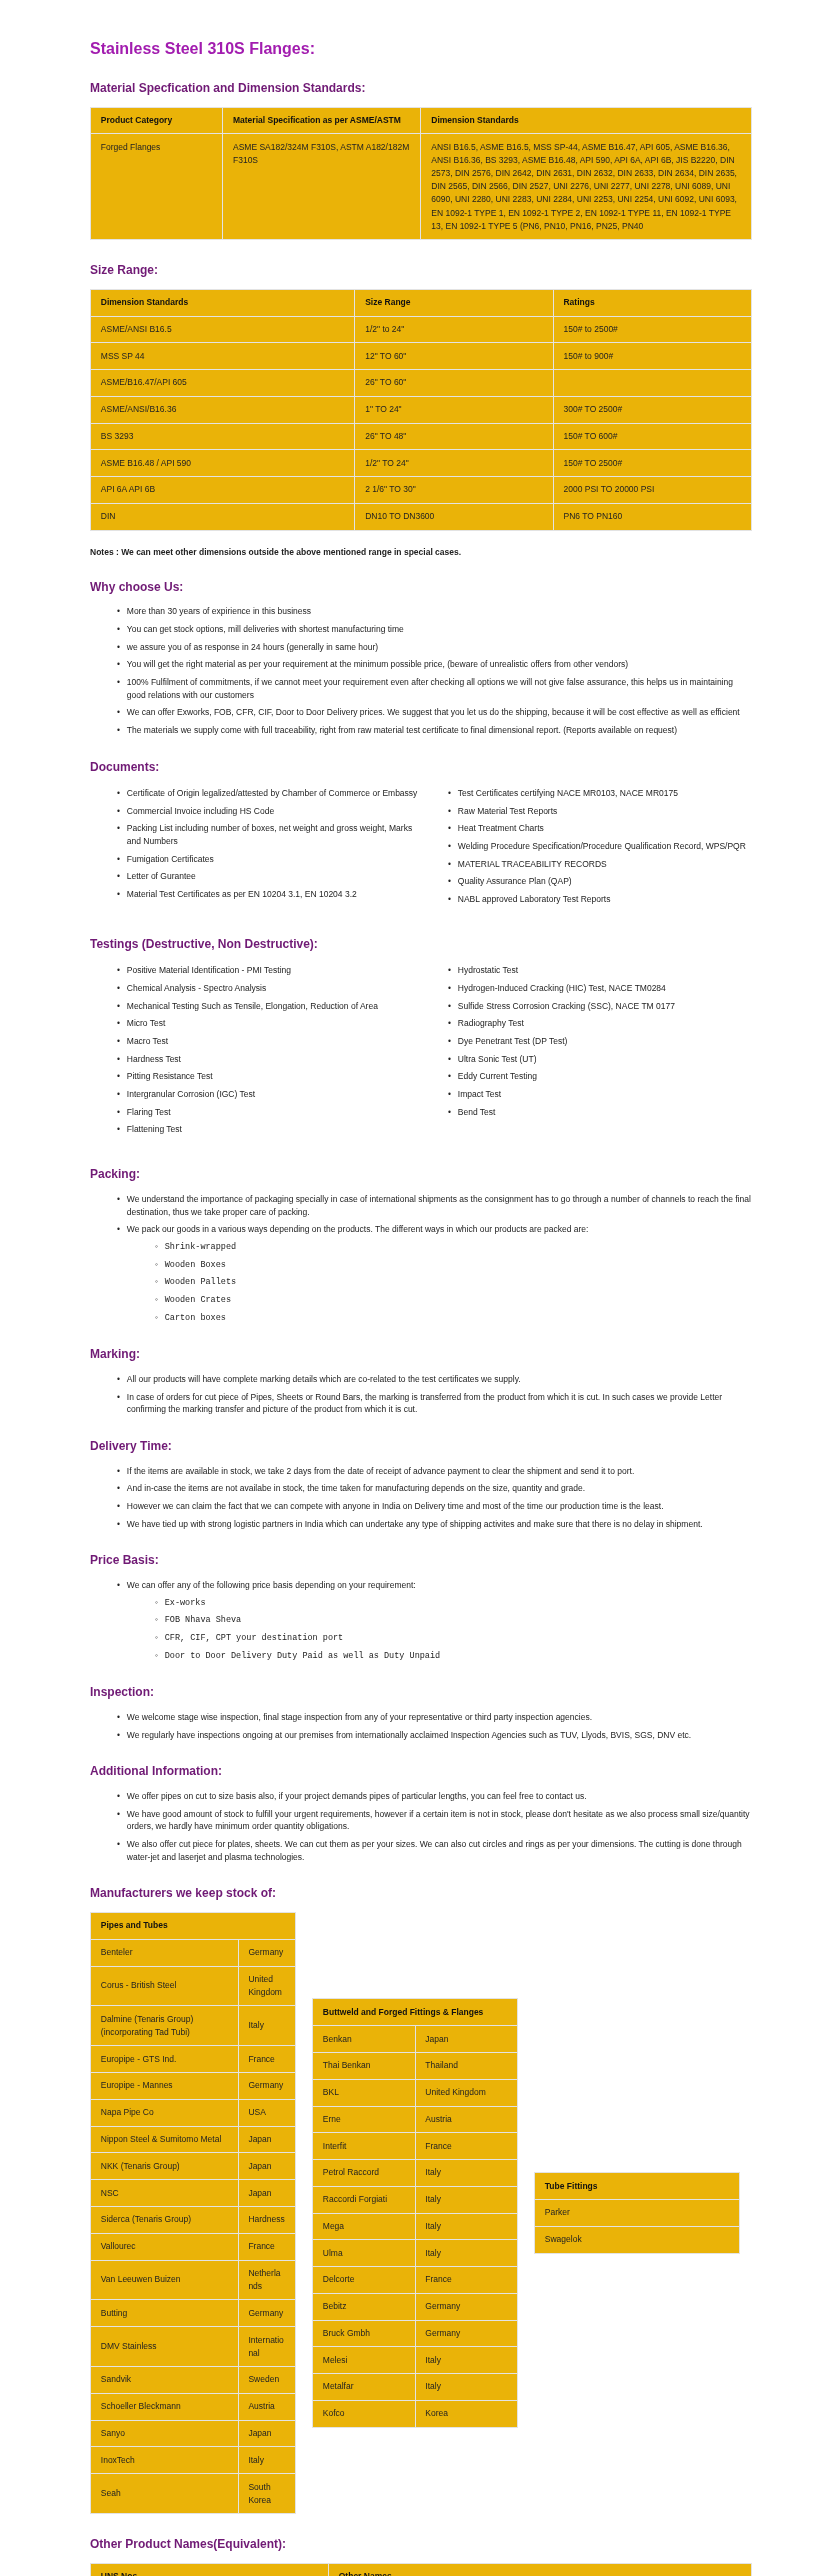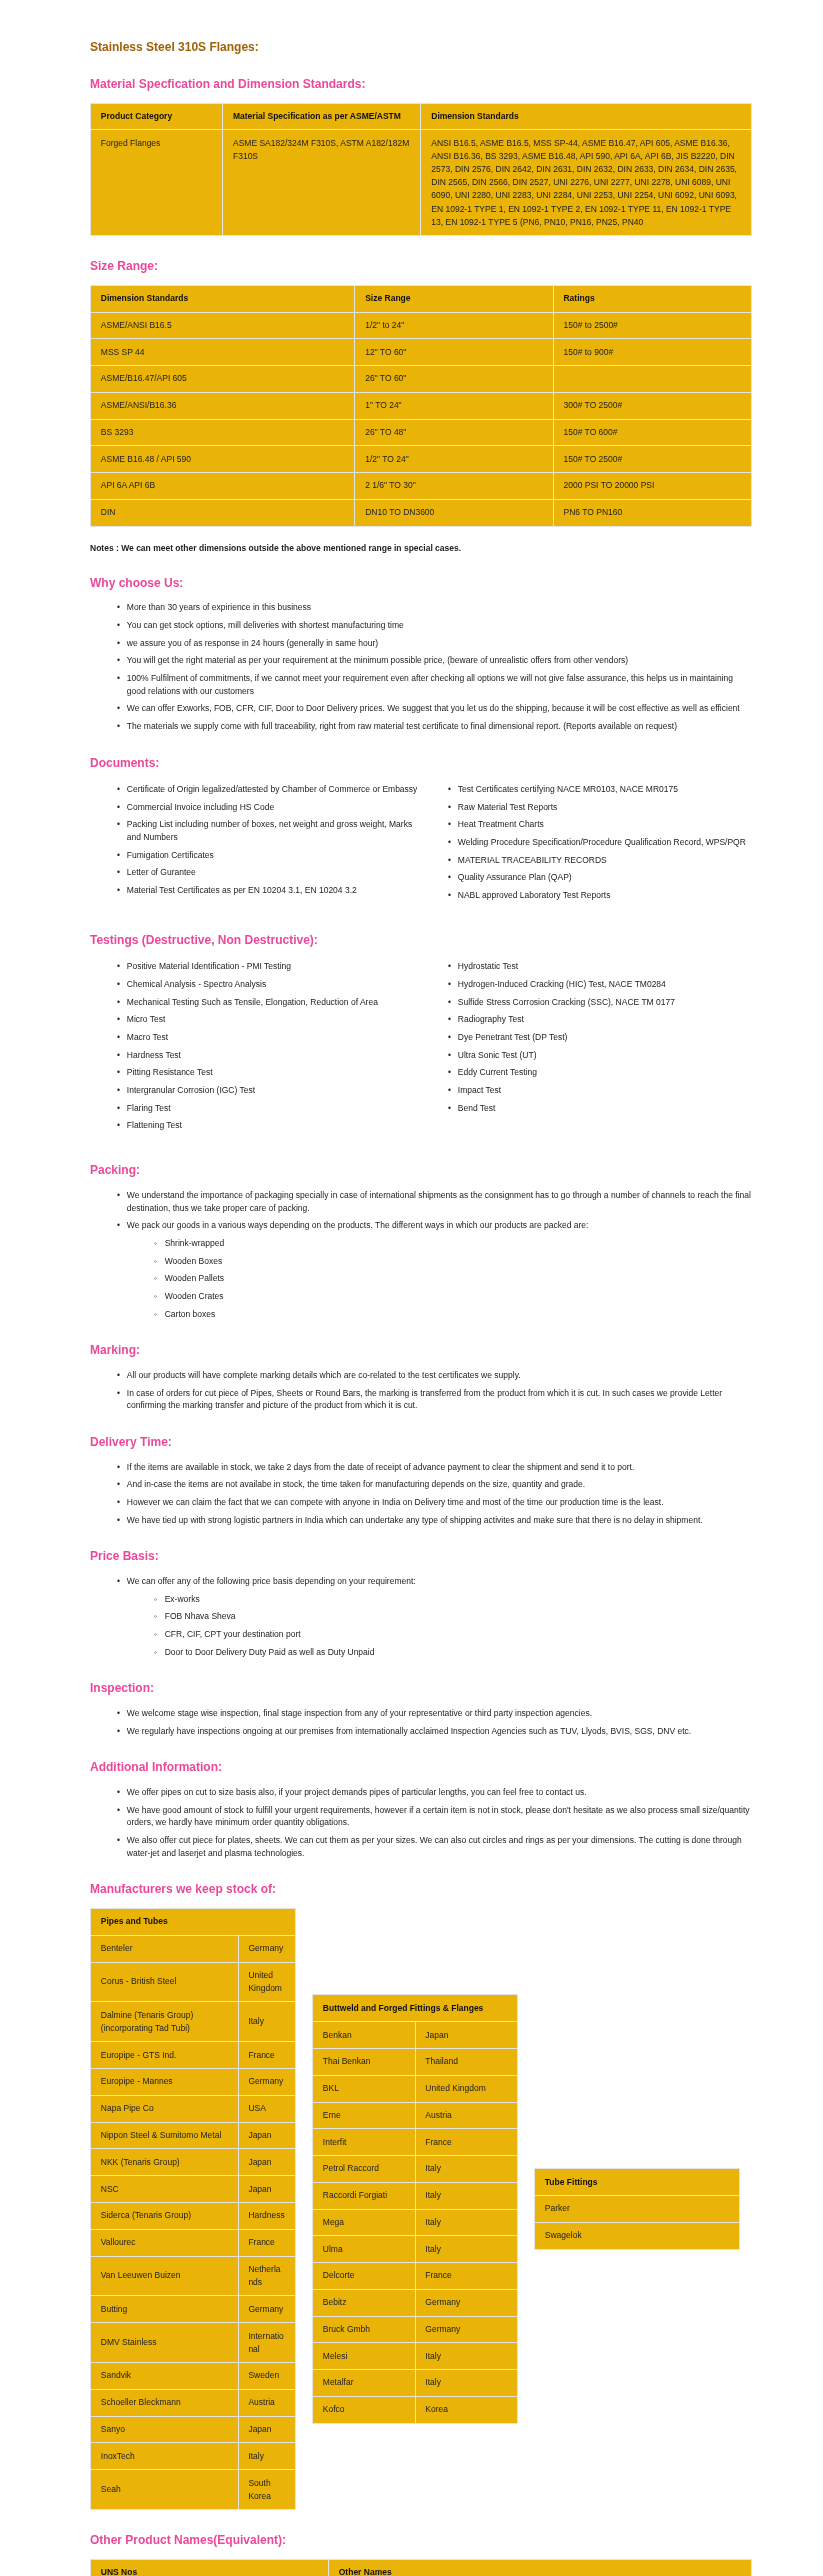--- a/index.html
+++ b/index.html
@@ -1,32 +1,32 @@
 <!DOCTYPE html>
 <html style="font-size:14.3px"><head>
 <meta charset="utf-8">
 <style>
   * { box-sizing: border-box; margin: 0; padding: 0; }
   html,body { background:#ffffff; }
   body { font-family: "Liberation Sans", sans-serif; color:#222; }
   .page { position:relative; width:824px; min-height:2576px; margin:0 auto; background:#fff;
           padding:40px 72px 36px 90px; overflow:hidden; }
-  h1.page-title { font-size:12px; font-weight:bold; color:#a16207; margin:0 0 3px 0; }
-  h2.sec { font-size:12px; font-weight:bold; color:#ec4899; margin:23px 0 11.6px 0; }
+  h1.page-title { font-size:16px; font-weight:bold; color:#a21caf; margin:0 0 3px 0; }
+  h2.sec { font-size:12px; font-weight:bold; color:#701a75; margin:23px 0 11.6px 0; }
   .notes { font-size:8.5px; font-weight:bold; color:#222; margin:16px 0 3.6px 0; }
   table { border-collapse:collapse; width:100%; table-layout:fixed; background:#eab308; }
   th,td { border:0.9px solid #e3e3e3; padding:6.3px 9.8px; font-size:8.5px; line-height:1.55;
           text-align:left; vertical-align:middle; word-wrap:break-word; }
   th { font-weight:bold; color:#111; }
   .vtop td { vertical-align:top; }
   .justify-last { text-align:justify; line-height:1.95; }
   ul.blist { list-style:none; padding-left:27px; margin:1.8px 0 3.6px 0; }
   ul.blist li { font-size:8.5px; line-height:1.5; margin-bottom:4.9px; position:relative; padding-left:9.8px; }
   ul.blist li::before { content:"•"; position:absolute; left:0; top:0; font-size:8.5px; color:#222; }
-  ul.clist { list-style:none; padding-left:64px; margin:0 0 5.4px 0; }
+  ul.clist { list-style:none; padding-left:64px; margin:0 0 5.4px 0;font-family:Liberation Mono, monospace; }
   ul.clist li { font-size:8.5px; line-height:1.5; margin-bottom:4.9px; position:relative; padding-left:10.7px; }
   ul.clist li::before { content:"◦"; position:absolute; left:0; top:0; font-size:8.5px; color:#222; }
   .twocol { display:flex; }
   .twocol > ul { width:50%; }
   .mfg-row { display:flex; gap:16px; align-items:center; }
   .mfg-row table { flex:0 0 206px; width:206px; }
 </style>
 </head>
 <body>
 

